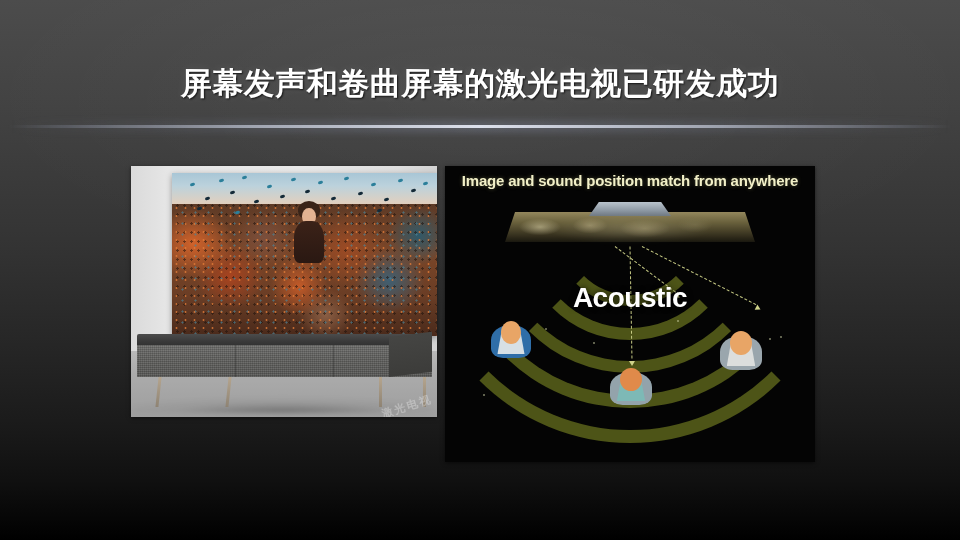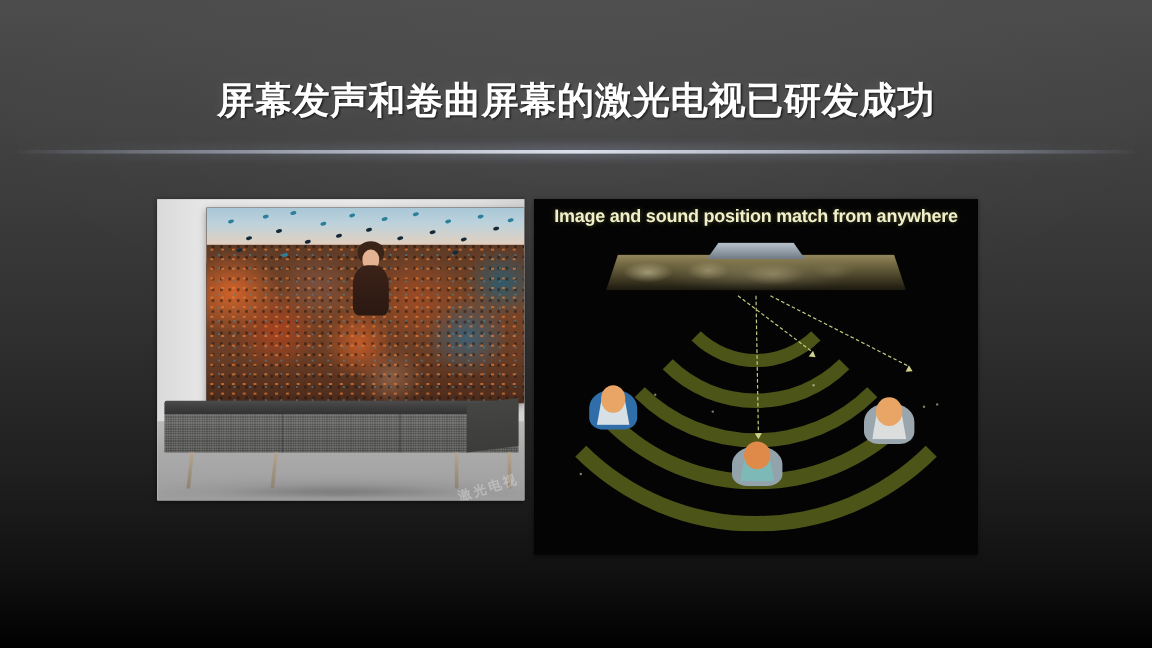--- a/index.html
+++ b/index.html
@@ -528,20 +528,21 @@
     <div class="ray" style="left:170px; top:80px; width:76px;  transform: rotate(37deg);"></div>
     <div class="ray-head" style="left:170px; top:80px; transform: rotate(37deg) translateX(76px);"></div>
 
     <div class="ray" style="left:185px; top:80px; width:112px; transform: rotate(89deg);"></div>
     <div class="ray-head" style="left:185px; top:80px; transform: rotate(89deg) translateX(112px);"></div>
 
     <div class="ray" style="left:197px; top:80px; width:128px; transform: rotate(27deg);"></div>
     <div class="ray-head" style="left:197px; top:80px; transform: rotate(27deg) translateX(128px);"></div>
 
     <div class="acoustic-title">
+      <div>Acoustic</div>
     </div>
 
     <div class="viewer" style="left:46px; top:148px; width:40px; height:44px;">
       <div class="v-shoulders" style="background:#2f6ea8;"></div>
       <div class="v-seatback"></div>
       <div class="v-head"></div>
     </div>
 
     <div class="viewer" style="left:165px; top:195px; width:42px; height:44px;">
       <div class="v-shoulders" style="background:#93a3ab;"></div>

